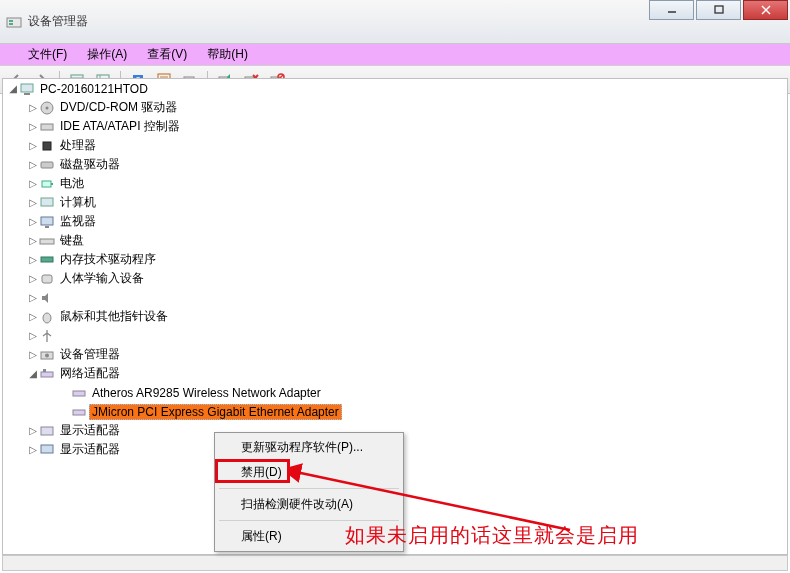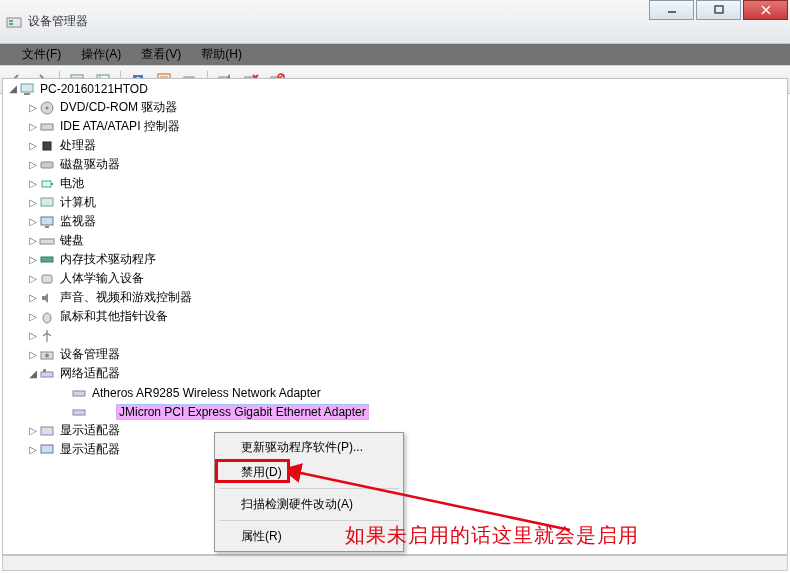--- a/index.html
+++ b/index.html
@@ -47,25 +47,25 @@
     color: #333;
   }
   .win-btn.close {
     background: linear-gradient(to bottom,#e57373,#c93c3c);
     color: #fff;
     border-color: #8e2a2a;
   }
   
   .menubar {
     height: 22px;
-    background: #737373;
+    background: #f0abfc;
     border-bottom: 1px solid #d0d0d0;
     display: flex;
     align-items: center;
-    padding-left: 12px;
+    padding-left: 18px;
   }
   .menu-item {
     padding: 2px 10px;
     cursor: default;
   }
   
   .toolbar {
     height: 28px;
     background: linear-gradient(to bottom,#f7f7f7,#e8e8e8);
     border-bottom: 1px solid #c0c0c0;
@@ -120,24 +120,23 @@
     margin: 0 2px 0 0;
     display: inline-flex;
     align-items: center;
     justify-content: center;
     flex-shrink: 0;
   }
   .tree-row .label {
     padding: 3px 3px;
   }
   .tree-row.selected .label {
-    background: #f0abfc;
+    background: #f97316;
     border: 1px dotted #99c2e8;
     padding: 0 2px;
-    margin-left: 27px;
   }
   .indent-0 { padding-left: 4px; }
   .indent-1 { padding-left: 24px; }
   .indent-2 { padding-left: 56px; }
   
   .context-menu {
     position: absolute;
     left: 214px;
     top: 432px;
     width: 190px;
@@ -406,21 +405,20 @@
       </span>
     <span class="label">人体学输入设备</span>
   </div>
   <div class="tree-row indent-1">
     <span class="expander">▷</span>
     <span class="node-icon">
         <svg viewBox="0 0 16 16">
           <path d="M3 6 L6 6 L9 3 L9 13 L6 10 L3 10 Z" fill="#888"></path>
         </svg>
       </span>
-    <span class="label">声音、视频和游戏控制器</span>
   </div>
   <div class="tree-row indent-1">
     <span class="expander">▷</span>
     <span class="node-icon">
         <svg viewBox="0 0 16 16">
           <ellipse cx="8" cy="9" rx="4" ry="5" fill="#ddd" stroke="#888"></ellipse>
         </svg>
       </span>
     <span class="label">鼠标和其他指针设备</span>
   </div>

